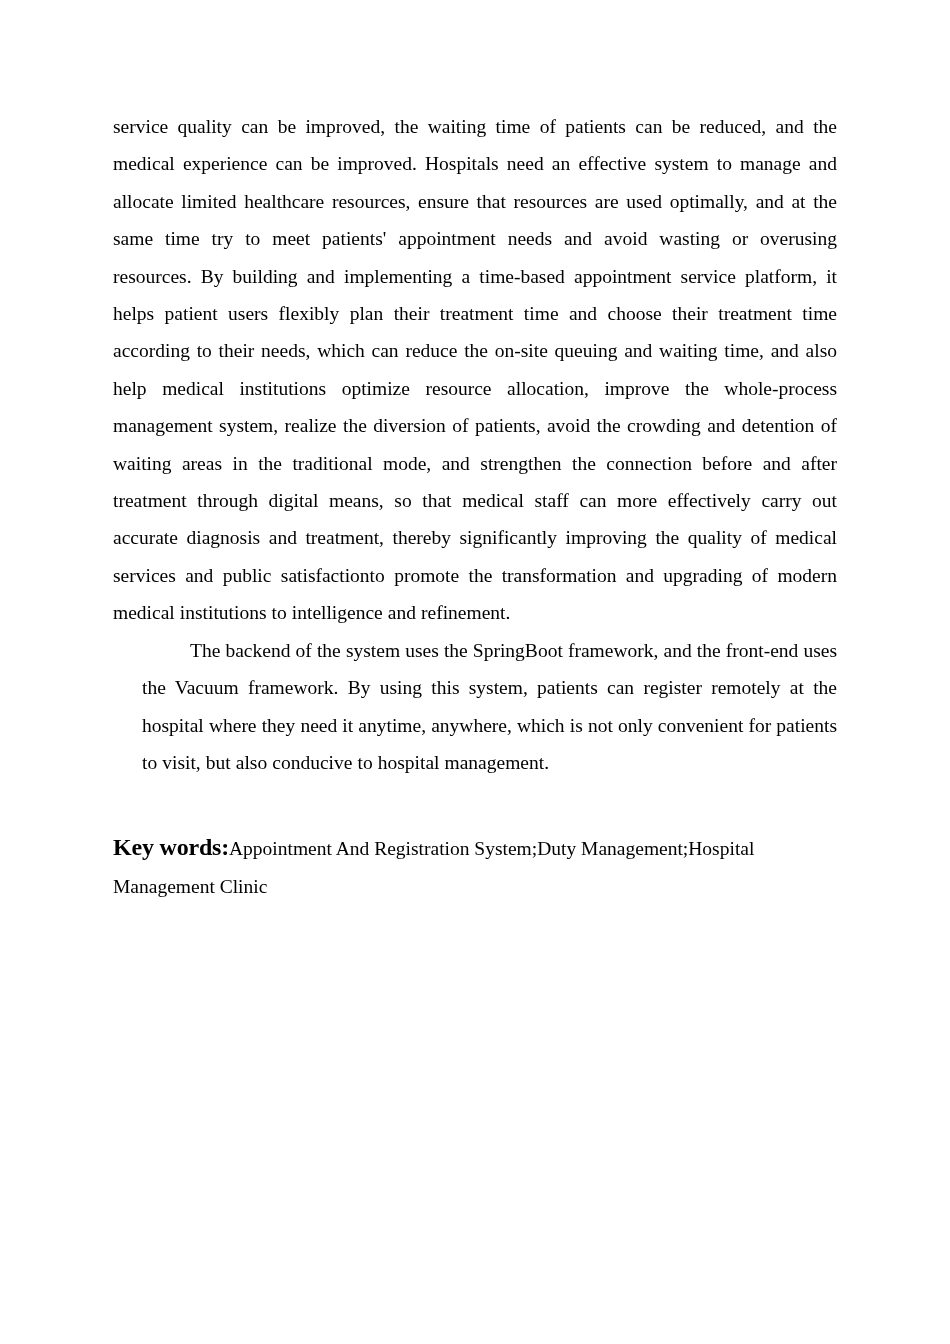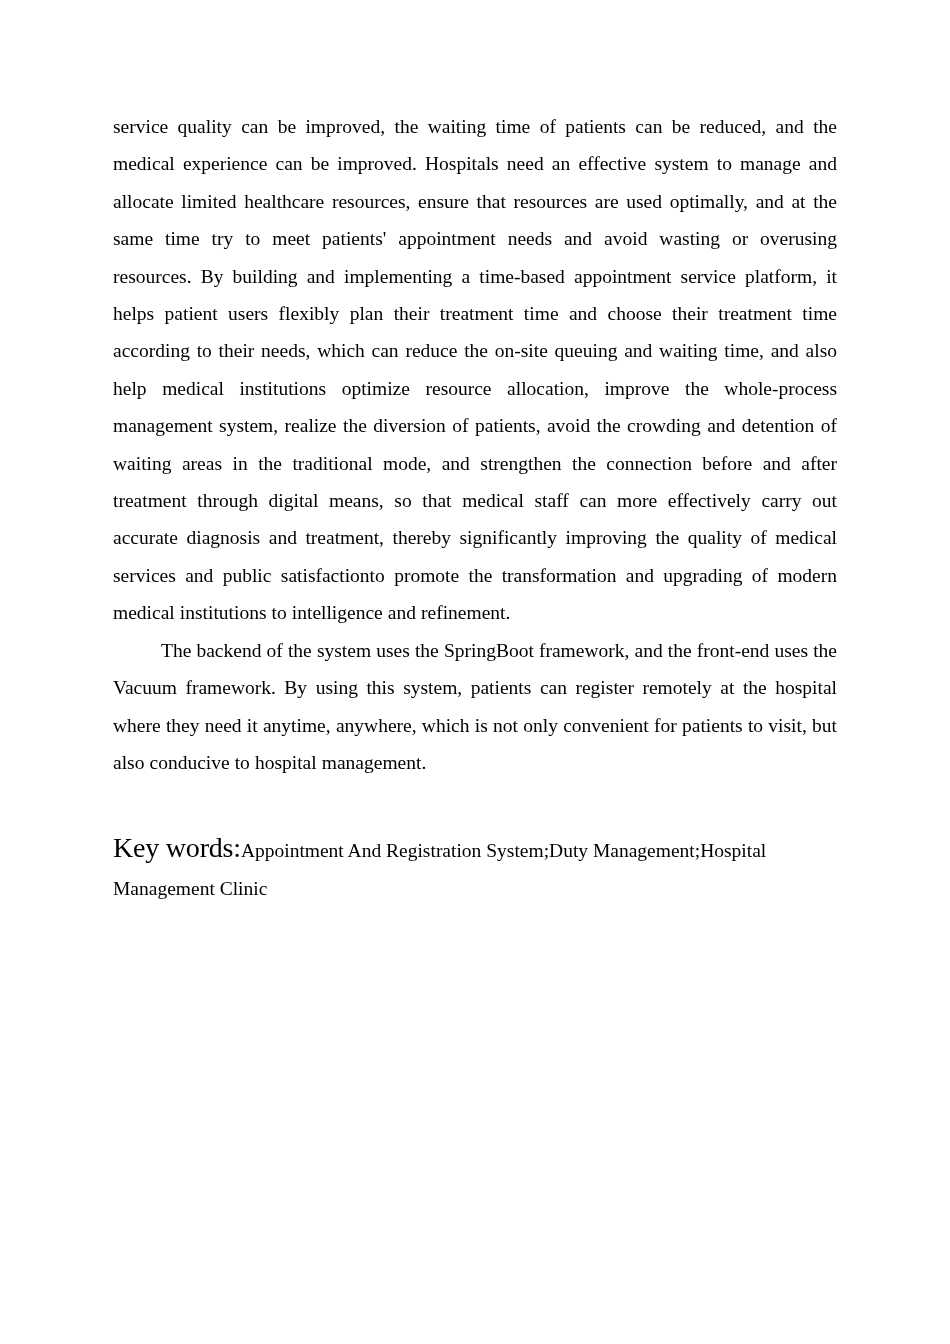--- a/index.html
+++ b/index.html
@@ -31,30 +31,31 @@
     margin: 0 0 0 0;
     font-size: 19.5px;
     line-height: 37.4px;
     text-align: justify;
     text-justify: inter-word;
     hyphens: none;
     word-spacing: 0.2px;
   }
   p.body-par.indented {
     text-indent: 48px;
+    margin-left: 29px;
   }
   .keywords-block {
     margin-top: 48px;
     font-size: 19.5px;
     line-height: 37.4px;
     text-align: left;
   }
   .keywords-label {
-    font-weight: normal;
-    font-size: 28px;
+    font-weight: bold;
+    font-size: 24px;
     letter-spacing: -0.2px;
   }
   .keywords-value {
     font-size: 19.5px;
   }
 </style>
 </head>
 <body>
 
 <div class="page">

